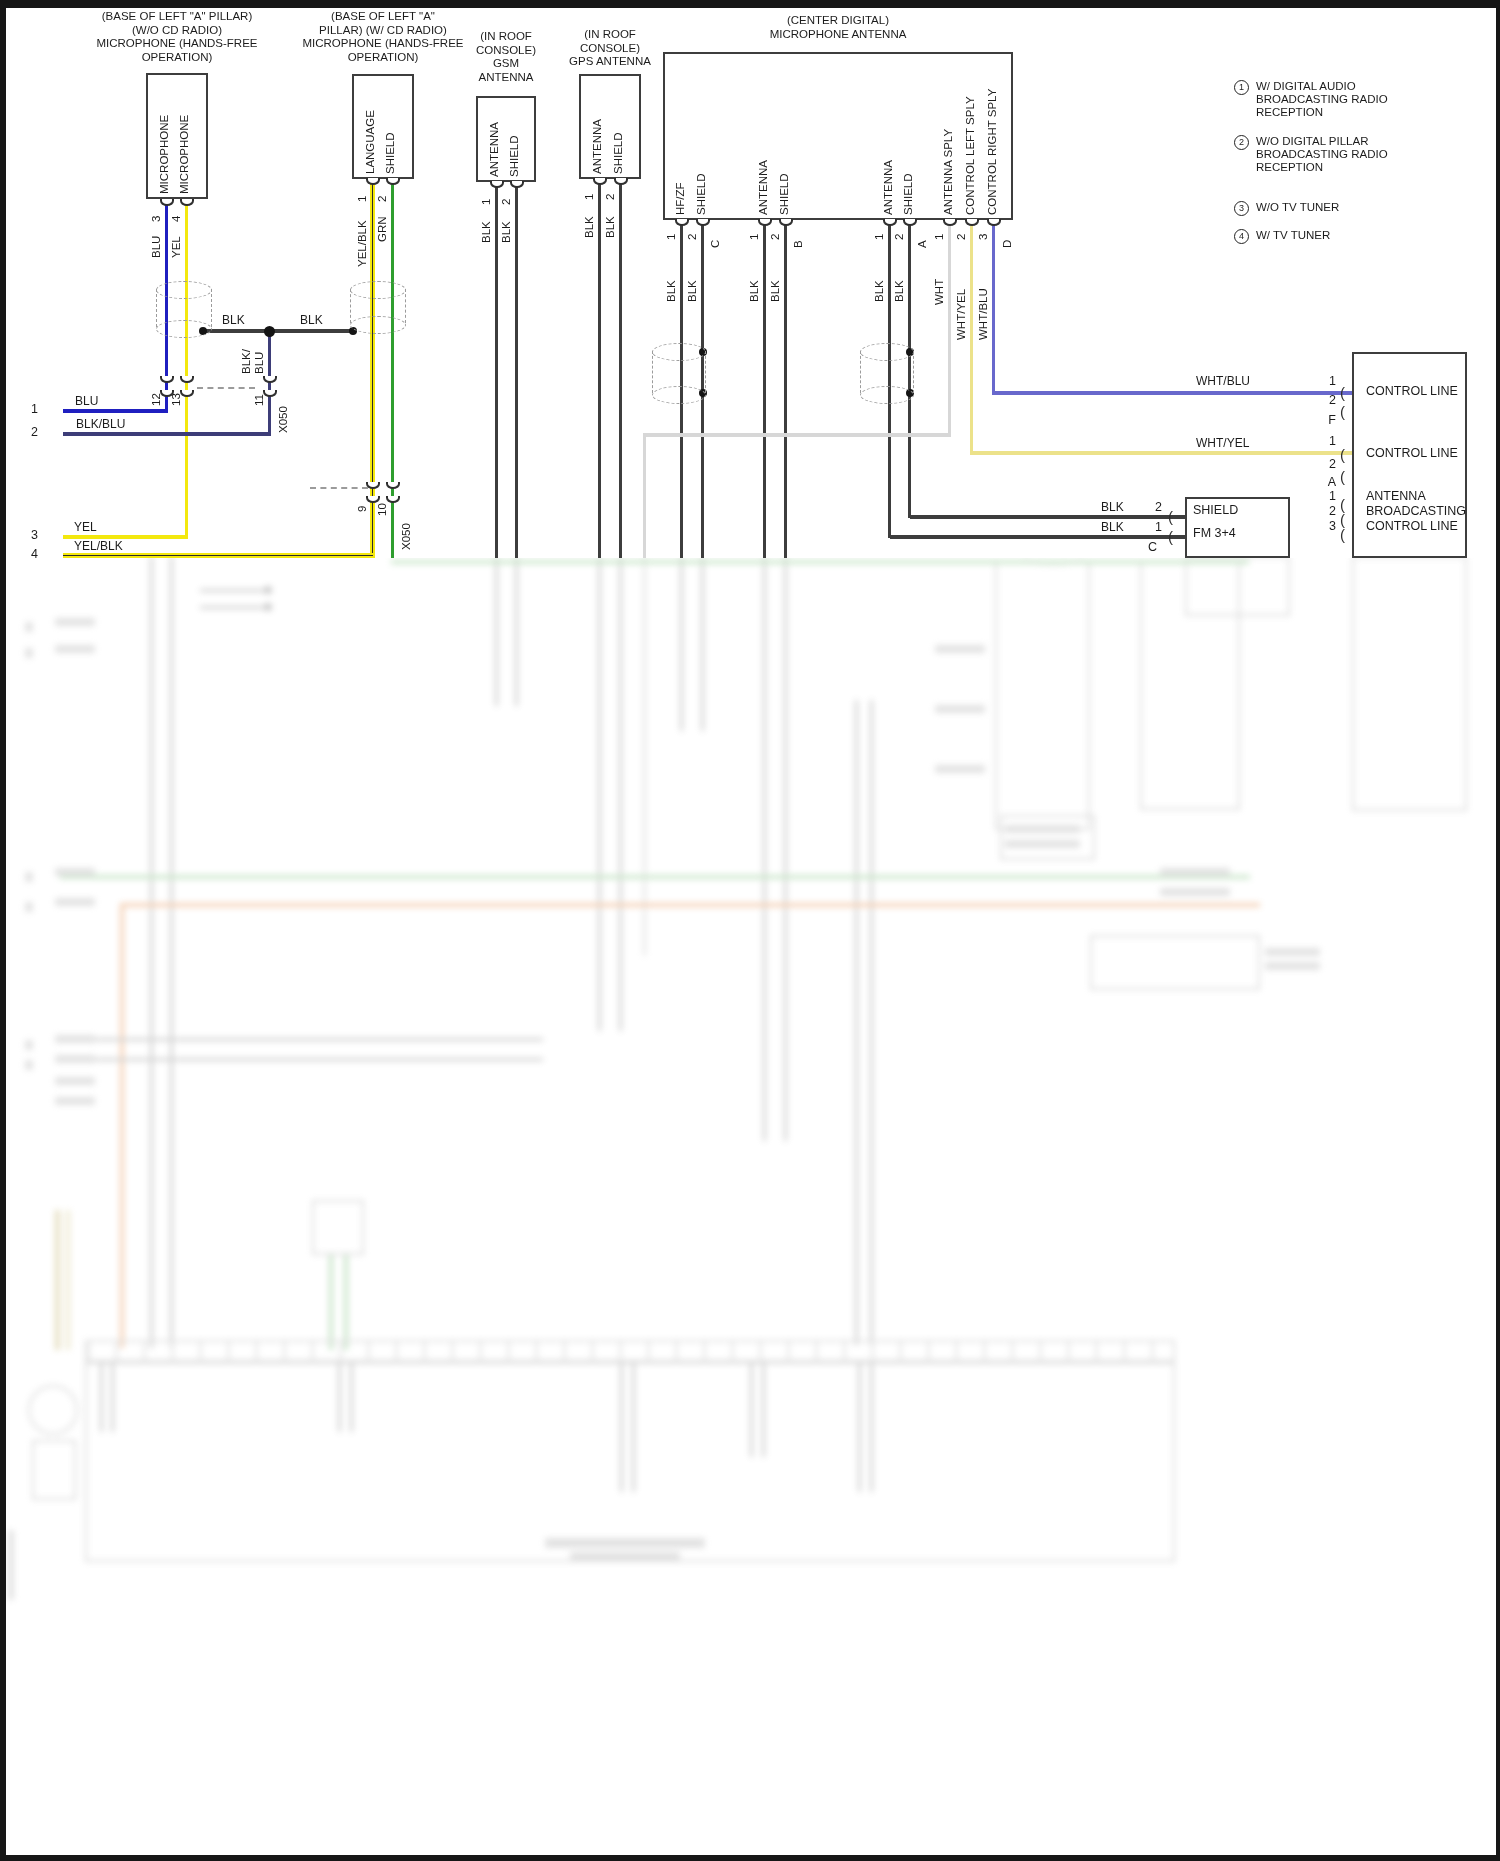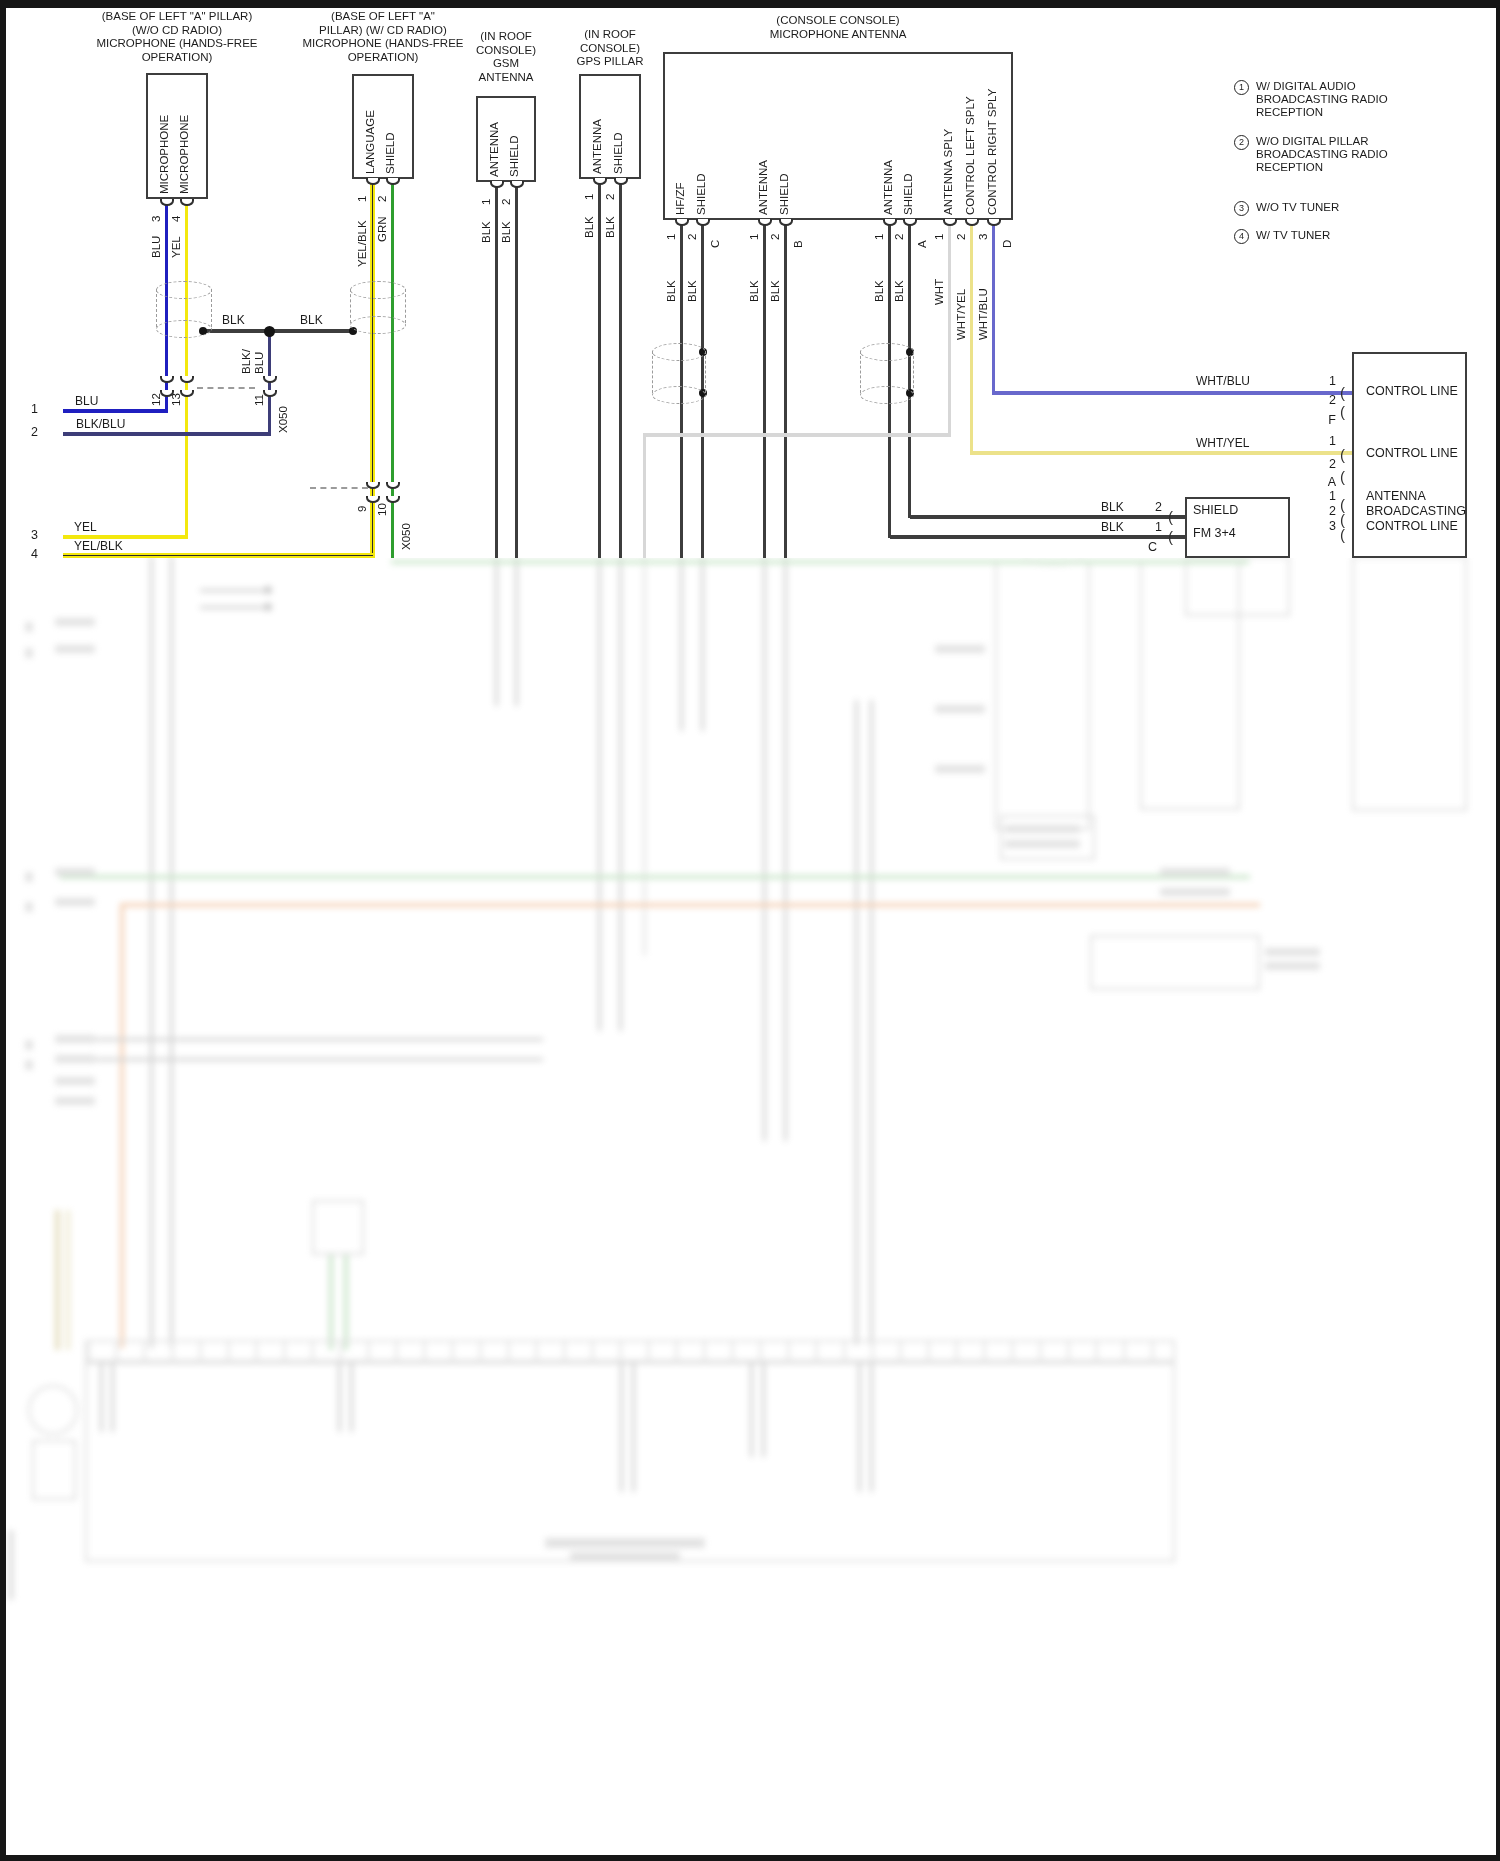--- a/index.html
+++ b/index.html
@@ -65,24 +65,24 @@
   </div>
   <div class="title" style="left:456px;top:30px;width:100px">
     <div>(IN ROOF</div>
       <div>CONSOLE)</div>
       <div>GSM</div>
       <div>ANTENNA</div>
   </div>
   <div class="title" style="left:540px;top:28px;width:140px">
     <div>(IN ROOF</div>
       <div>CONSOLE)</div>
-      <div>GPS PILLAR</div>
+      <div>GPS ANTENNA</div>
   </div>
   <div class="title" style="left:738px;top:14px;width:200px">
-    <div>(CONSOLE CONSOLE)</div>
+    <div>(CENTER DIGITAL)</div>
       <div>MICROPHONE ANTENNA</div>
   </div>
 
   <div class="vlab" style="left:171px;top:181px">MICROPHONE</div>
   <div class="vlab" style="left:191px;top:181px">MICROPHONE</div>
   <div class="vlab" style="left:377px;top:161px">LANGUAGE</div>
   <div class="vlab" style="left:397px;top:161px">SHIELD</div>
   <div class="vlab" style="left:501px;top:164px">ANTENNA</div>
   <div class="vlab" style="left:521px;top:164px">SHIELD</div>
   <div class="vlab" style="left:604px;top:161px">ANTENNA</div>

